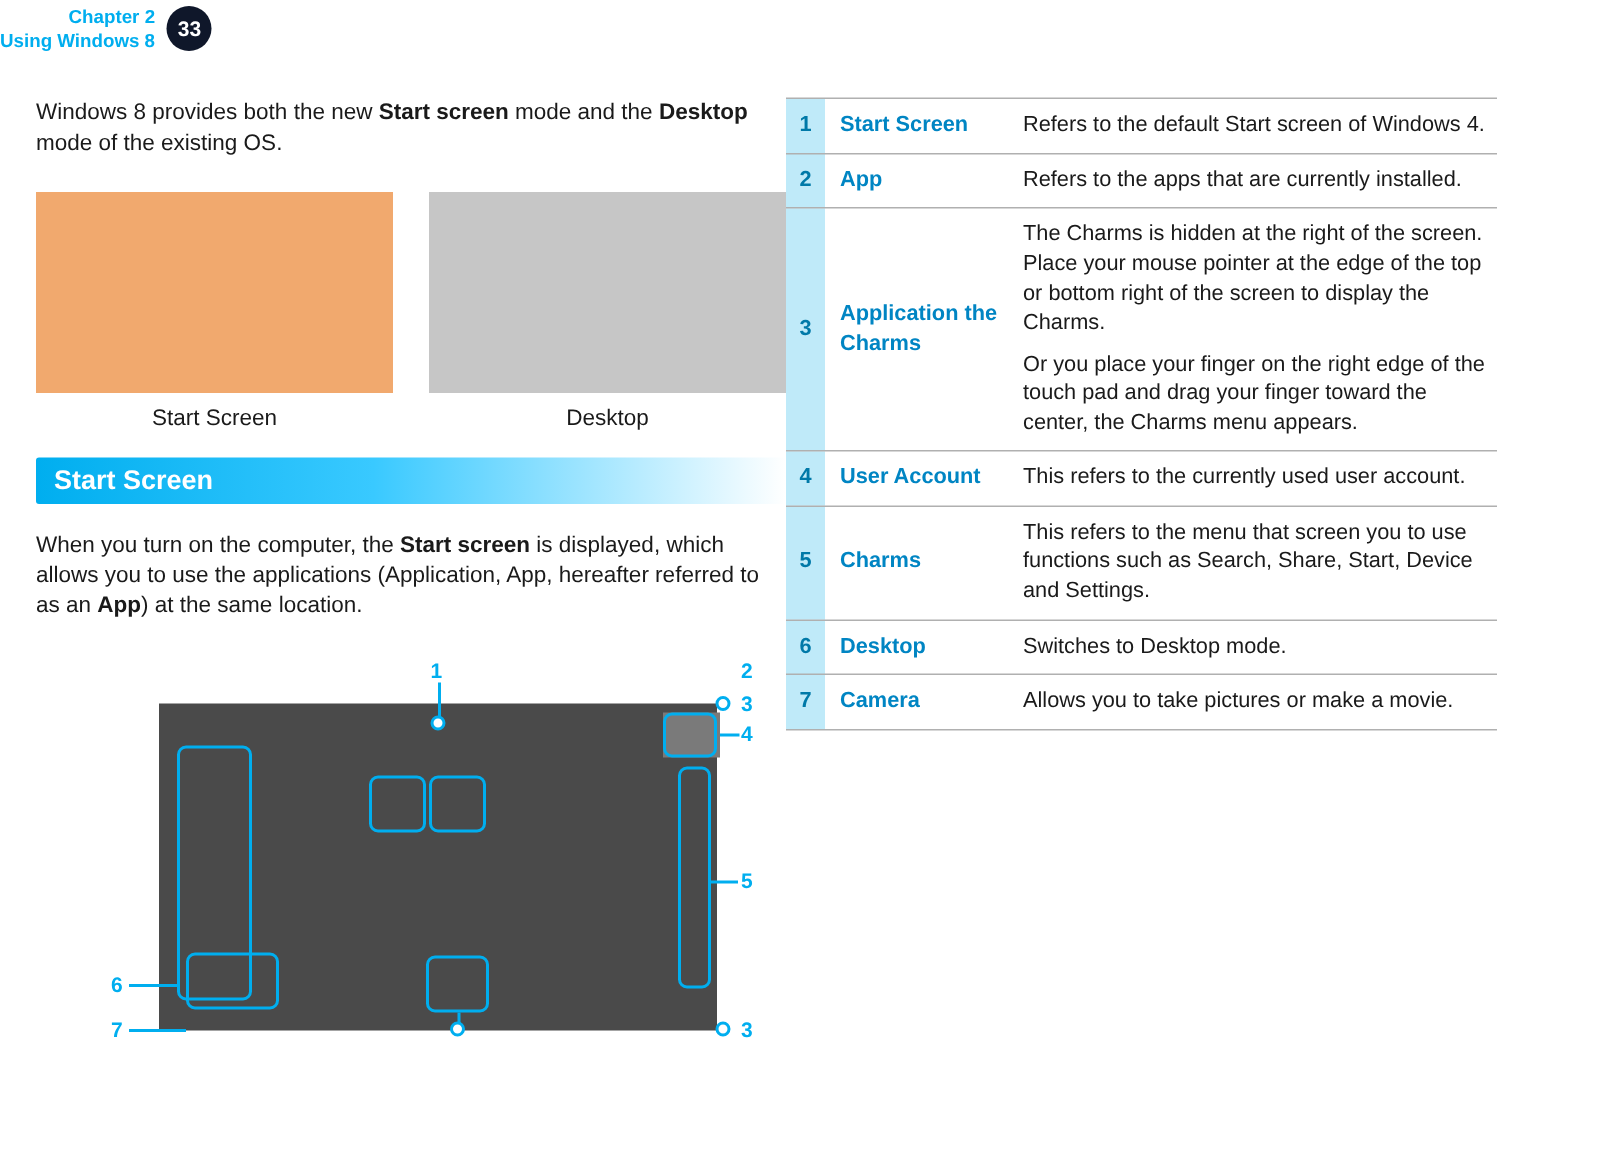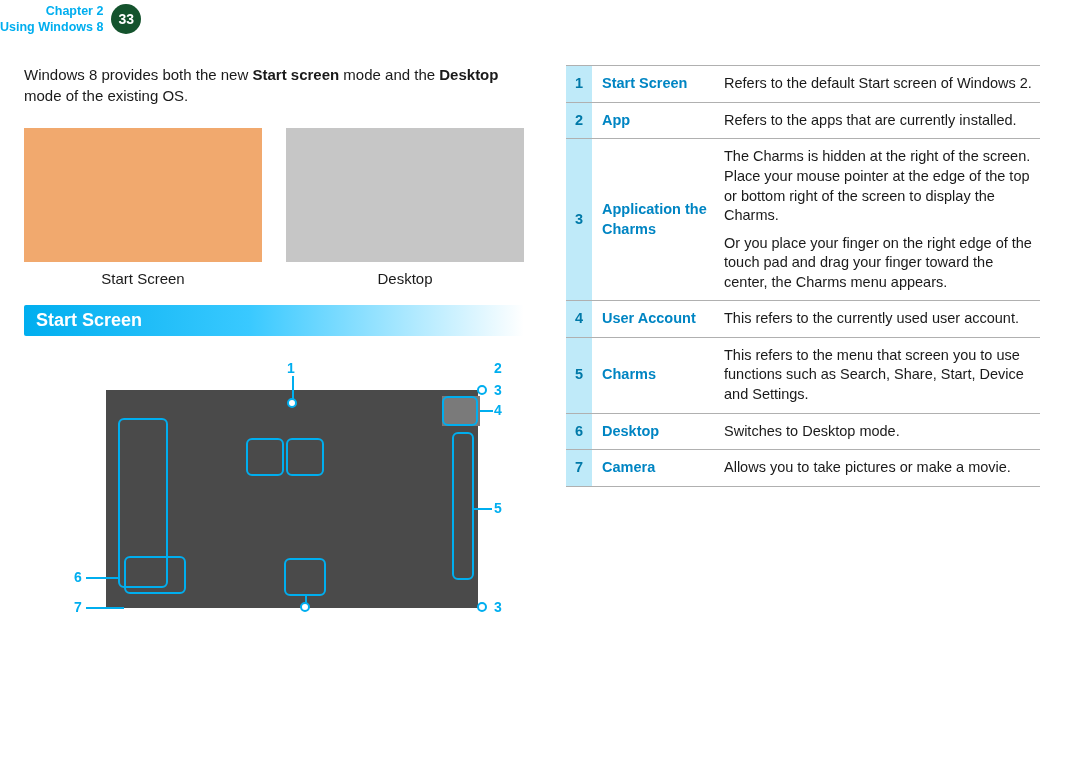--- a/index.html
+++ b/index.html
@@ -42,32 +42,31 @@
     text-align: right;
     color: #00aeef;
     font-size: 12.5px;
     font-weight: 700;
     line-height: 1.25;
   }
   .page-num {
     width: 30px;
     height: 30px;
     border-radius: 50%;
-    background: #14532d;
+    background: #0f172a;
     color: #fff;
     font-weight: 700;
     font-size: 14px;
     display: flex;
     align-items: center;
     justify-content: center;
   }
   .columns {
     display: flex;
     padding: 30px 24px 0 24px;
-    gap: 42px;
   }
   .col-left { width: 500px; }
   .col-right { width: 474px; }
 
   .intro {
     font-size: 15px;
     line-height: 1.35;
     margin-bottom: 22px;
   }
   .mode-row {
@@ -191,20 +190,23 @@
         <div class="mode-label">Start Screen</div>
       </div>
       <div class="mode-item">
         <div class="mode-box mode-gray"></div>
         <div class="mode-label">Desktop</div>
       </div>
     </div>
 
     <div class="section-head">Start Screen</div>
 
+    <p class="section-body">
+      <span>When you turn on the computer, the </span><b>Start screen</b><span> is displayed, which allows you to use the applications (Application, App, hereafter referred to as an </span><b>App</b><span>) at the same location.</span>
+    </p>
 
     <div class="diagram-wrap">
       <div class="diagram-screen"></div>
 
       <span class="callout-num" style="left:263px; top:0px;">1</span>
       <div class="callout-line" style="left:268px; top:16px; width:2px; height:24px;"></div>
       <div class="callout-dot" style="left:263px; top:38px;"></div>
 
       <span class="callout-num" style="left:470px; top:0px;">2</span>
 
@@ -239,21 +241,21 @@
       <div class="annot-box" style="left:418px; top:36px; width:36px; height:30px;"></div>
     </div>
   </div>
 
   <div class="col-right">
     <table class="def-table">
       <tbody>
           <tr>
             <td class="num-cell">1</td>
             <td class="term-cell">Start Screen</td>
-            <td class="desc-cell">Refers to the default Start screen of Windows 2.</td>
+            <td class="desc-cell">Refers to the default Start screen of Windows 4.</td>
           </tr>
           <tr>
             <td class="num-cell">2</td>
             <td class="term-cell">App</td>
             <td class="desc-cell">Refers to the apps that are currently installed.</td>
           </tr>
           <tr>
             <td class="num-cell">3</td>
             <td class="term-cell">Application the Charms</td>
             <td class="desc-cell">The Charms is hidden at the right of the screen. Place your mouse pointer at the edge of the top or bottom right of the screen to display the Charms.<span class="charms-para2">Or you place your finger on the right edge of the touch pad and drag your finger toward the center, the Charms menu appears.</span></td>

